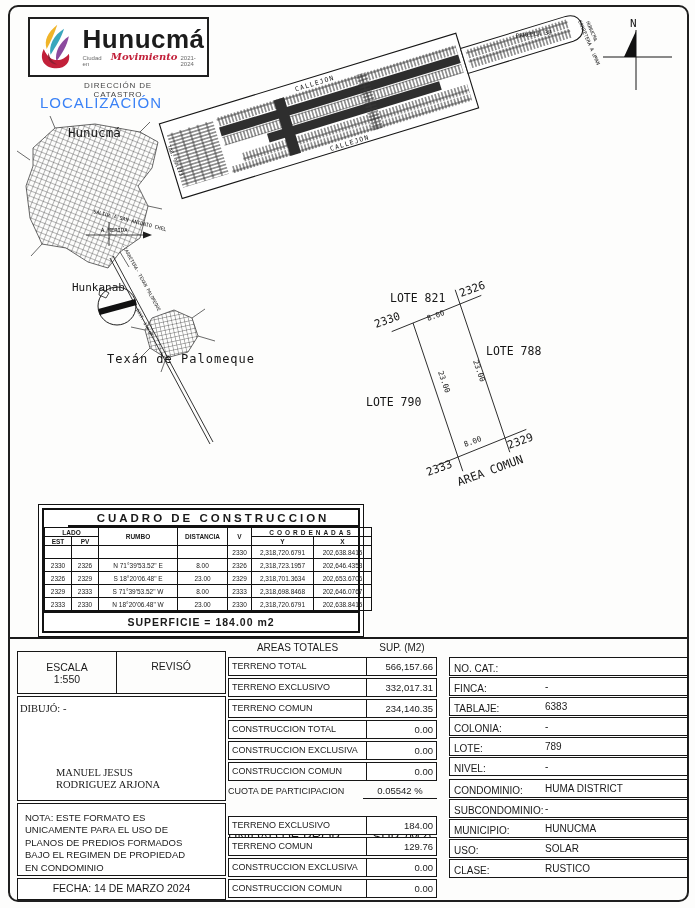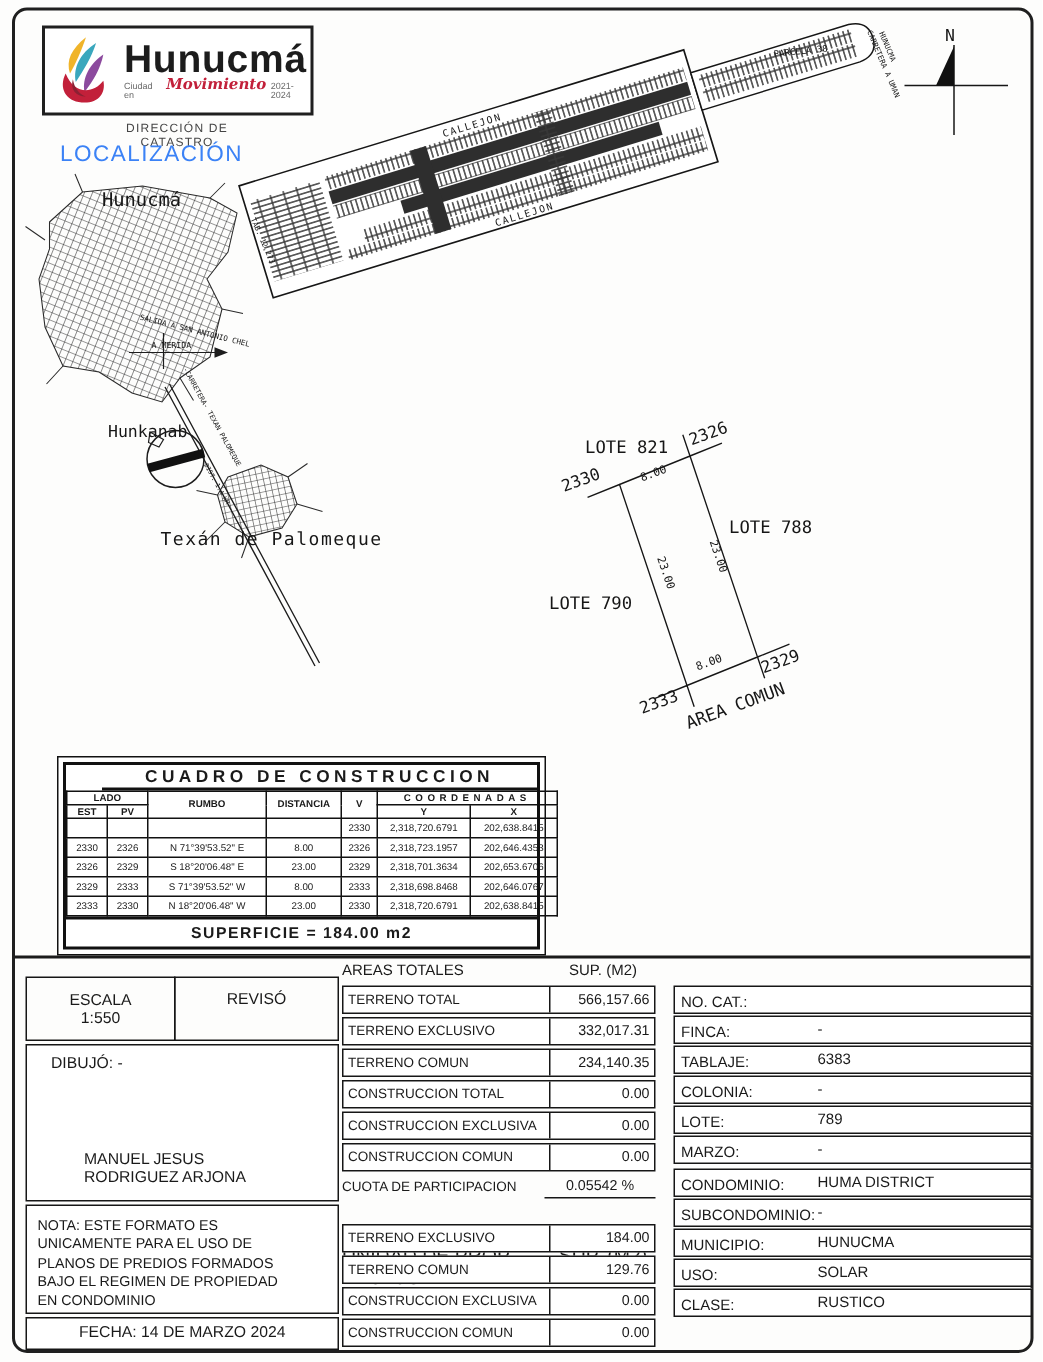--- a/index.html
+++ b/index.html
@@ -36,27 +36,27 @@
   .cuadro td { height:13px; }
   .cuadro-superficie { text-align:center; font-weight:bold; font-size:10.5px; letter-spacing:1px; padding:3px 0; border-top:2px solid #111; }
 
   
   .divider { left:10px; top:637px; width:677px; border-top:2px solid #1b1b1b; }
   .box { border:1px solid #161616; background:#fff; }
   .left-pair { left:17px; top:651px; width:209px; height:43px; display:flex; }
   .pair-cell { border:1px solid #161616; display:flex; flex-direction:column; align-items:center; justify-content:center; font-size:10.5px; }
   .pair-cell.escala { width:100px; }
   .pair-cell.reviso { flex:1; margin-left:-1px; justify-content:flex-start; padding-top:8px; }
-  .dibujo-box { left:17px; top:696px; width:209px; height:105px; padding:6px 16px; font-size:10.5px; }
+  .dibujo-box { left:17px; top:696px; width:209px; height:105px; padding:6px 2px; font-size:10.5px;font-family:Liberation Serif, serif; }
   .author { position:absolute; left:38px; bottom:9px; font-size:10.5px; line-height:12px; }
   .nota-box { left:17px; top:803px; width:209px; height:73px; padding:8px 7px; font-size:9.5px; line-height:12.4px; }
   .fecha-box { left:17px; top:878px; width:209px; height:22px; text-align:center; font-size:10.5px; line-height:19px; }
 
   .mid-header { left:228px; top:642px; width:209px; height:14px; display:flex; font-size:10px; }
-  .mid-header .t1 { width:139px; }
+  .mid-header .t1 { width:139px; text-align:center; }
   .mid-header .t2 { flex:1; text-align:center; }
   .mid-rows { left:228px; top:657px; width:209px; display:flex; flex-direction:column; gap:2px; }
   .arow { display:flex; height:19px; border:1px solid #161616; background:#fff; }
   .alabel { flex:1; font-size:9px; line-height:17px; padding-left:3px; white-space:nowrap; overflow:hidden; }
   .avalue { width:70px; border-left:1px solid #161616; font-size:9.5px; line-height:17px; text-align:right; padding-right:3px; }
   .cuota { left:228px; top:784px; width:209px; height:15px; display:flex; font-size:9px; }
   .cuota .cl { flex:1; line-height:14px; }
   .cuota .cv { width:74px; border-bottom:1px solid #161616; text-align:center; font-size:9.5px; line-height:13px; }
   .unidad-header { left:228px; top:829px; width:209px; height:13px; display:flex; font-size:13px; }
   .unidad-header .t1 { width:139px; }
@@ -367,21 +367,21 @@
     </div>
     <div class="crow">
       <span class="clabel">COLONIA:</span>
       <span class="cvalue">-</span>
     </div>
     <div class="crow">
       <span class="clabel">LOTE:</span>
       <span class="cvalue">789</span>
     </div>
     <div class="crow">
-      <span class="clabel">MARZO:</span>
+      <span class="clabel">NIVEL:</span>
       <span class="cvalue">-</span>
     </div>
     <div class="crow">
       <span class="clabel">CONDOMINIO:</span>
       <span class="cvalue">HUMA DISTRICT</span>
     </div>
     <div class="crow">
       <span class="clabel">SUBCONDOMINIO:</span>
       <span class="cvalue">-</span>
     </div>

